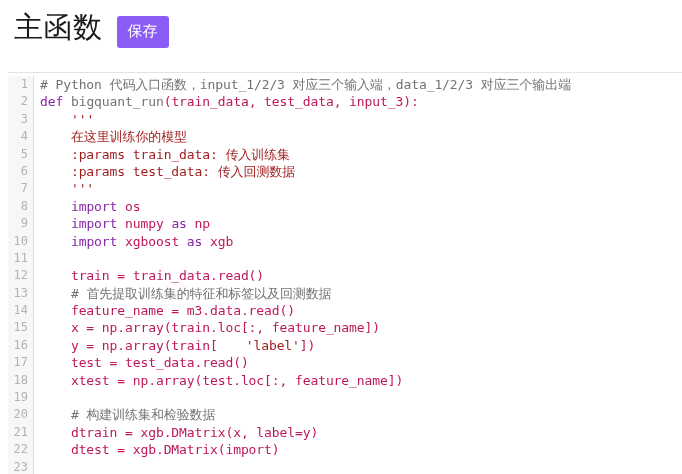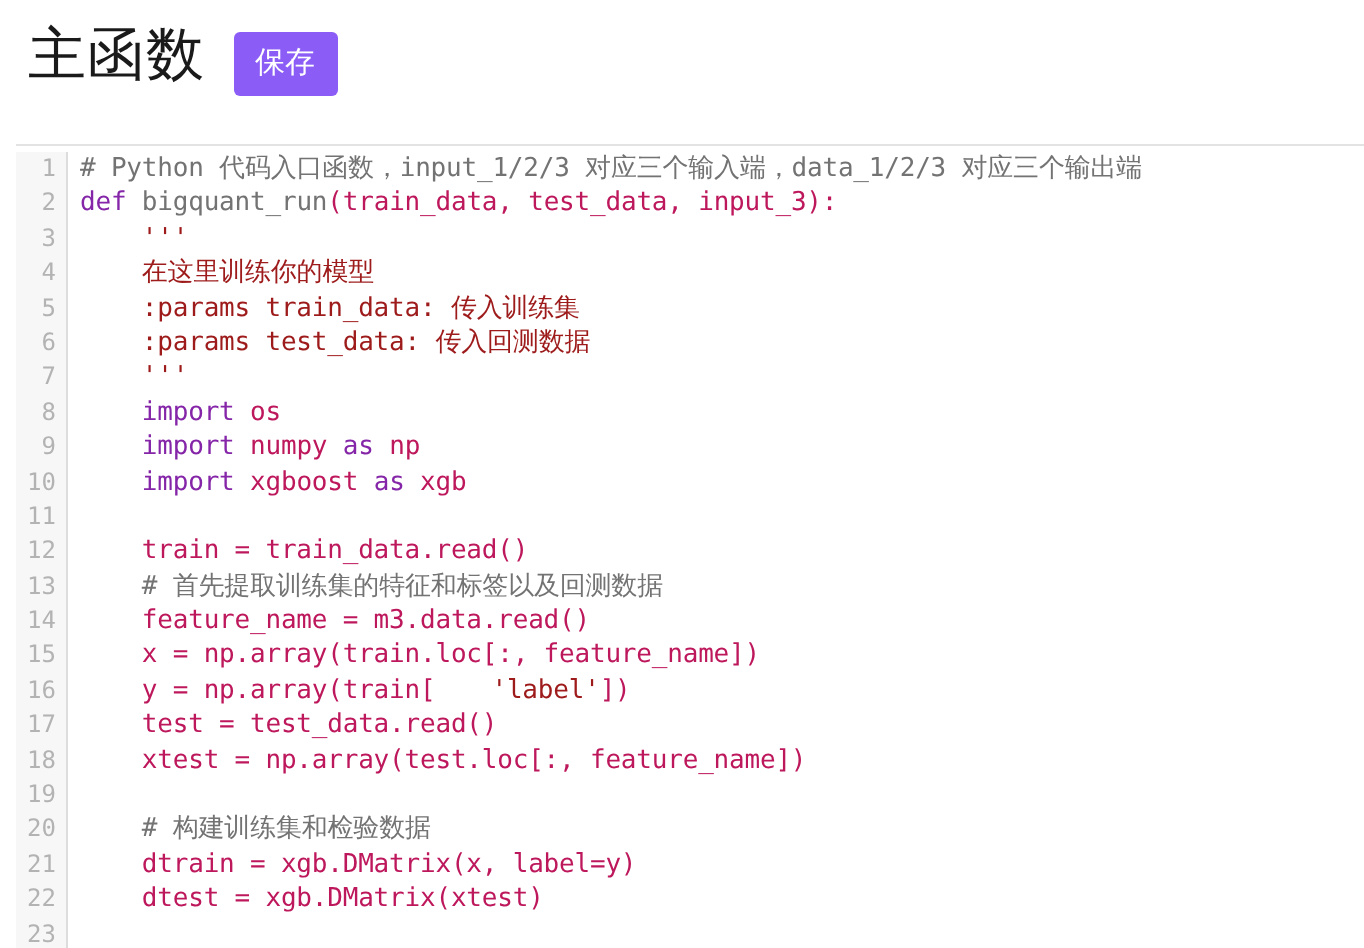--- a/index.html
+++ b/index.html
@@ -167,19 +167,19 @@
           <div class="line"><span class="tok-plain">    train = train_data.read()</span></div>
           <div class="line"><span class="tok-plain">    </span><span class="tok-comment"># 首先提取训练集的特征和标签以及回测数据</span></div>
           <div class="line"><span class="tok-plain">    feature_name = m3.data.read()</span></div>
           <div class="line"><span class="tok-plain">    x = np.array(train.loc[:, feature_name])</span></div>
           <div class="line"><span class="tok-plain">    y = np.array(train[</span><span class="tok-string">'label'</span><span class="tok-plain">])</span></div>
           <div class="line"><span class="tok-plain">    test = test_data.read()</span></div>
           <div class="line"><span class="tok-plain">    xtest = np.array(test.loc[:, feature_name])</span></div>
           <div class="line">&nbsp;</div>
           <div class="line"><span class="tok-plain">    </span><span class="tok-comment"># 构建训练集和检验数据</span></div>
           <div class="line"><span class="tok-plain">    dtrain = xgb.DMatrix(x, label=y)</span></div>
-          <div class="line"><span class="tok-plain">    dtest = xgb.DMatrix(xtest)</span></div>
+          <div class="line"><span class="tok-plain">    dtest = xgb.DMatrix(import)</span></div>
           <div class="line">&nbsp;</div>
         </div>
     </div>
   </div>
 
 </div>
 
 </body></html>

